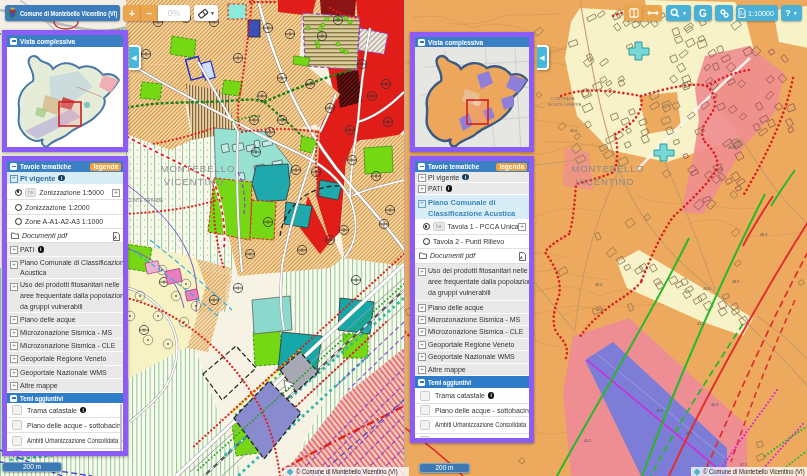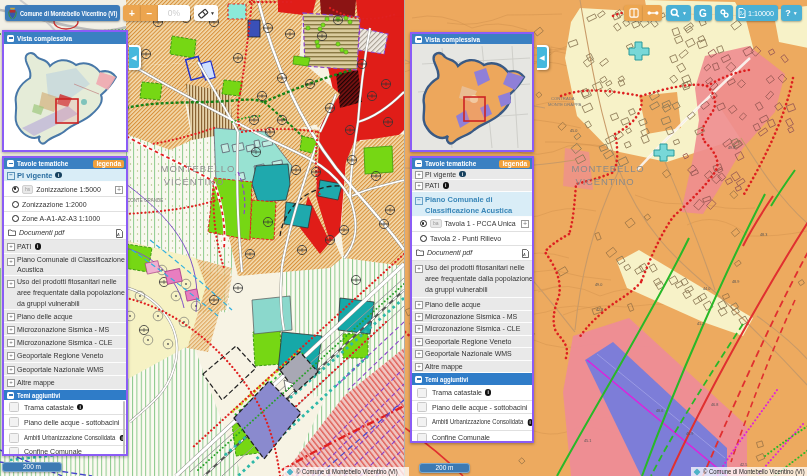--- a/index.html
+++ b/index.html
@@ -1,17 +1,17 @@
 <!DOCTYPE html>
 <html><head><meta charset="utf-8">
 <style>
 html,body{margin:0;padding:0;width:807px;height:476px;overflow:hidden;font-family:"Liberation Sans",sans-serif;}
 #stage{position:relative;width:807px;height:476px;background:#f5f0e0;overflow:hidden;}
 .abs{position:absolute;}
-.panel{position:absolute;background:#15803d;border:2px solid #8b5cf6;box-shadow:0 1px 3px rgba(0,0,0,.35);box-sizing:border-box;overflow:hidden;}
+.panel{position:absolute;background:#15803d;border:5px solid #8b5cf6;box-shadow:0 1px 3px rgba(0,0,0,.35);box-sizing:border-box;overflow:hidden;}
 .phead{background:#3a80c2;color:#fff;font-weight:bold;font-size:7.5px;display:flex;align-items:center;padding:0 3px;box-sizing:border-box;position:relative;}
 .minibox{display:inline-block;width:7px;height:7px;background:#fff;border-radius:1.5px;margin-right:3px;position:relative;flex:none;}
 .minibox:after{content:"";position:absolute;left:1.5px;top:2.8px;width:4px;height:1.4px;background:#3878b8;}
 .t{display:inline-block;transform-origin:0 50%;white-space:nowrap;}
 .row{position:relative;font-size:7px;color:#333;background:#e9e9e9;border-bottom:1px solid #fdfdfd;padding:0 3px 0 13px;display:flex;align-items:center;box-sizing:border-box;overflow:hidden;}
 .row.wh{background:#fff;border-bottom:1px solid #e0e0e0;}
 .pm{position:absolute;left:3px;top:50%;margin-top:-3.5px;width:6px;height:6px;border:1px solid #999;background:#fff;font-size:6px;line-height:5px;text-align:center;color:#666;}
 .info{display:inline-block;width:6.5px;height:6.5px;background:#16405e;border-radius:50%;color:#fff;font-size:5px;line-height:6.5px;text-align:center;font-weight:bold;margin-left:3px;flex:none;font-style:normal;}
 .radio{display:inline-block;width:5px;height:5px;border:1.1px solid #222;border-radius:50%;margin-right:3px;position:relative;flex:none;}
 .radio.sel:after{content:"";position:absolute;left:.9px;top:.9px;width:2.6px;height:2.6px;border-radius:50%;background:#222;}

